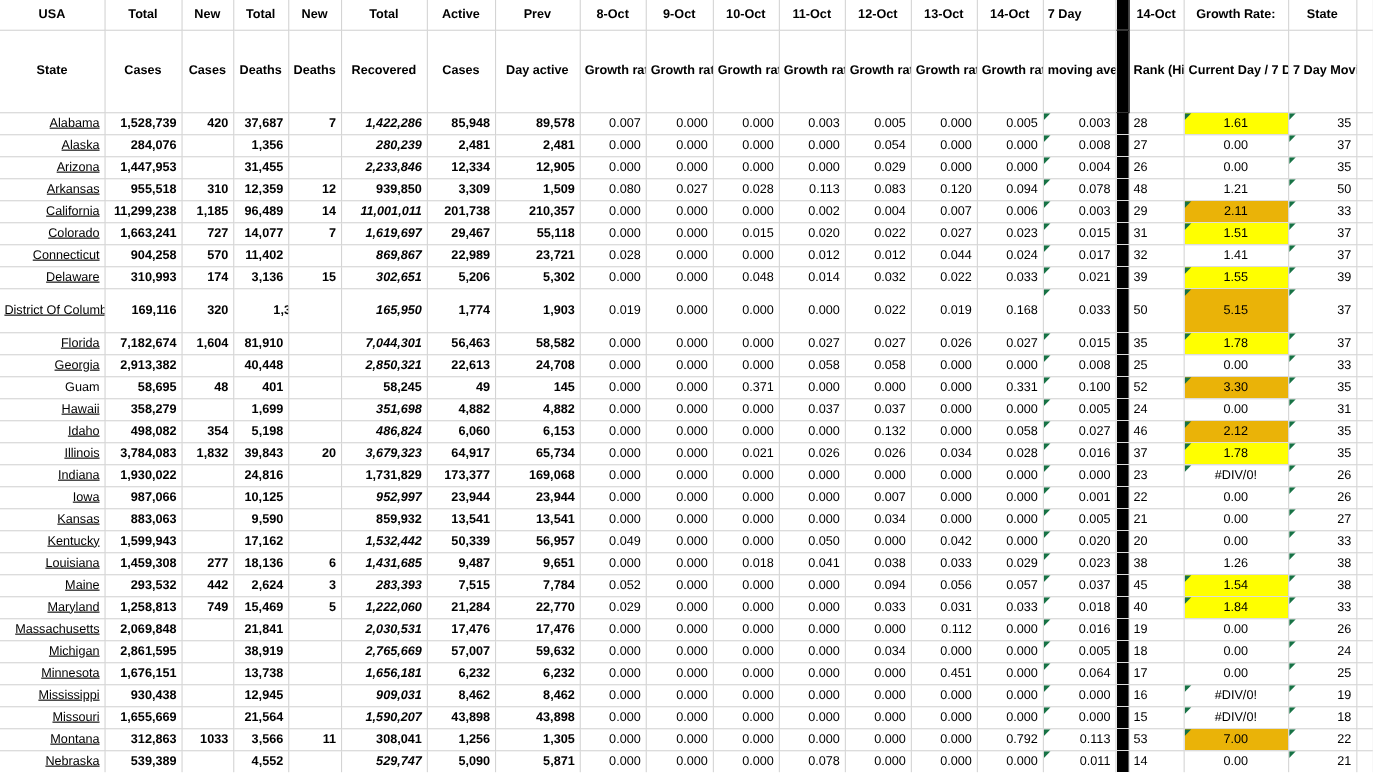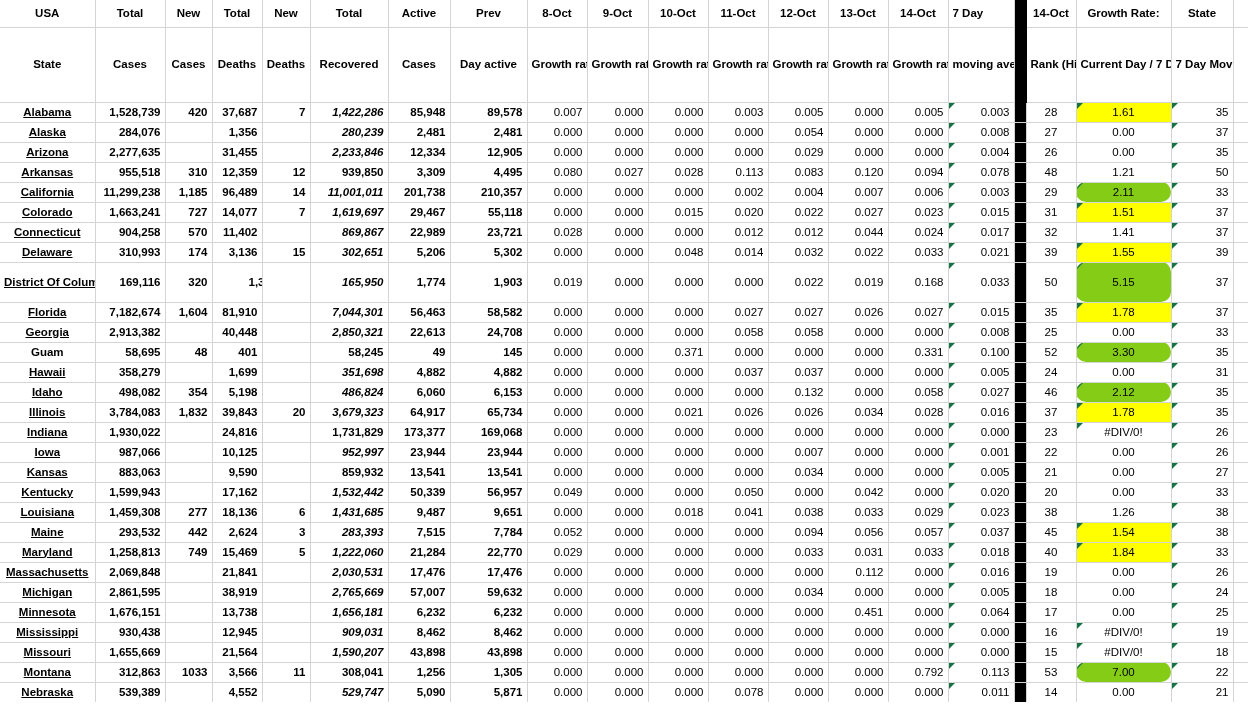--- a/index.html
+++ b/index.html
@@ -26,29 +26,29 @@
     white-space:normal;
     line-height:13px;
     vertical-align:middle;
   }
   tr.hdr1 td{height:27px;}
   tr.hdr2 td{height:75px;}
   td.hl-left{text-align:left;}
   
   td.num{text-align:right;font-weight:bold;}
   td.rate{text-align:right;font-weight:normal;}
-  td.state{text-align:center;font-weight:bold;white-space:normal;line-height:15px;}
+  td.state{text-align:right;font-weight:normal;white-space:normal;line-height:15px;}
   td.state span.link{text-decoration:underline;}
   td.recov{text-align:right;font-weight:bold;font-style:italic;}
   td.recov.plain{font-style:normal;}
-  td.rank{text-align:center;font-weight:normal;}
+  td.rank{text-align:left;font-weight:normal;}
   td.ratio{text-align:center;font-weight:normal;}
   td.smavg{text-align:right;font-weight:normal;}
   td.ratio.hi-yellow{background:#ffff00;margin-left:43px;}
-  td.ratio.hi-pink{background:#84cc16;border-radius:10px;}
+  td.ratio.hi-pink{background:#eab308;}
   
   td.divider,thead td.divider{background:#000000;border-right:1px solid #000;border-bottom:1px solid #000;padding:0;}
   
   .cmt::before{
     content:"";
     position:absolute;
     top:0;left:0;
     width:0;height:0;
     border-top:6px solid #177245;
     border-right:6px solid transparent;
@@ -174,21 +174,21 @@
           <td class="rate">0.000</td>
           <td class="rate cmt">0.008</td>
           <td class="divider"></td>
           <td class="rank">27</td>
           <td class="ratio">0.00</td>
           <td class="smavg cmt">37</td>
           <td class="tail"></td>
         </tr>
         <tr>
           <td class="state"><span class="link">Arizona</span></td>
-          <td class="num">2,277,635</td>
+          <td class="num">1,447,953</td>
           <td class="num"></td>
           <td class="num">31,455</td>
           <td class="num"></td>
           <td class="recov">2,233,846</td>
           <td class="num">12,334</td>
           <td class="num">12,905</td>
           <td class="rate">0.000</td>
           <td class="rate">0.000</td>
           <td class="rate">0.000</td>
           <td class="rate">0.000</td>
@@ -203,21 +203,21 @@
           <td class="tail"></td>
         </tr>
         <tr>
           <td class="state"><span class="link">Arkansas</span></td>
           <td class="num">955,518</td>
           <td class="num">310</td>
           <td class="num">12,359</td>
           <td class="num">12</td>
           <td class="recov plain">939,850</td>
           <td class="num">3,309</td>
-          <td class="num">4,495</td>
+          <td class="num">1,509</td>
           <td class="rate">0.080</td>
           <td class="rate">0.027</td>
           <td class="rate">0.028</td>
           <td class="rate">0.113</td>
           <td class="rate">0.083</td>
           <td class="rate">0.120</td>
           <td class="rate">0.094</td>
           <td class="rate cmt">0.078</td>
           <td class="divider"></td>
           <td class="rank">48</td>

